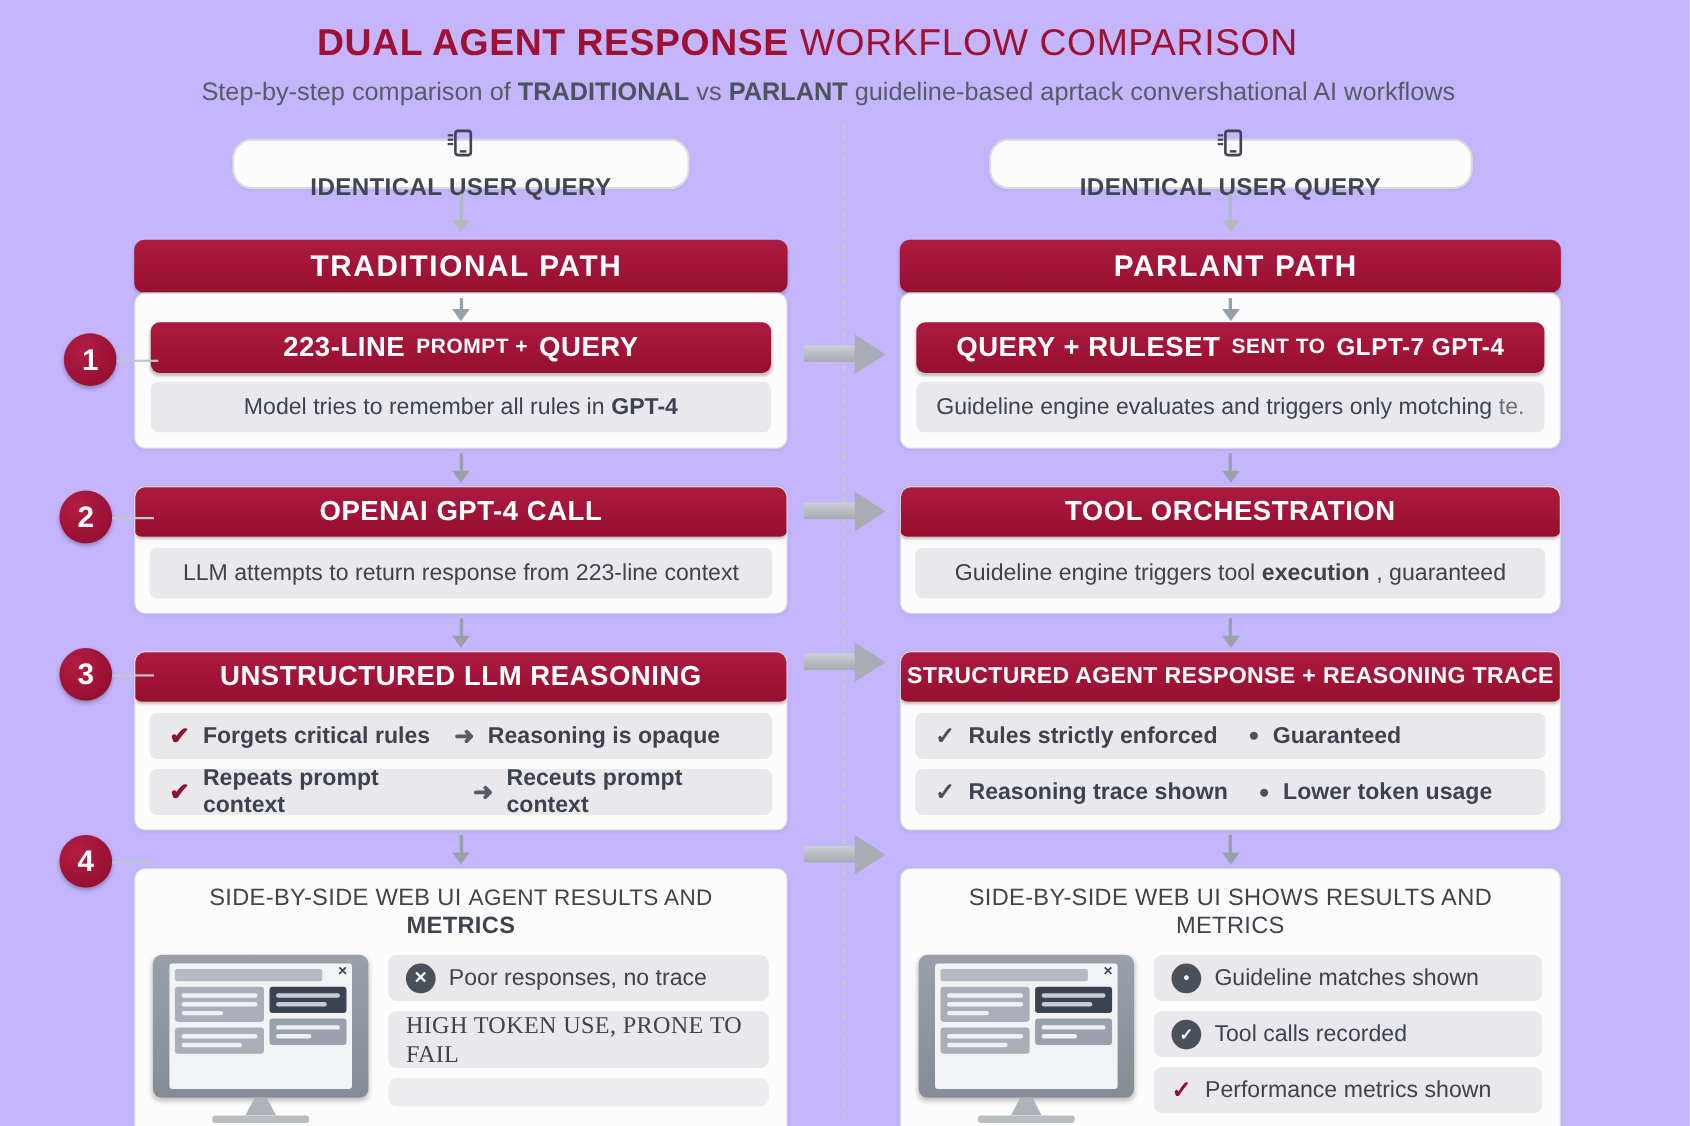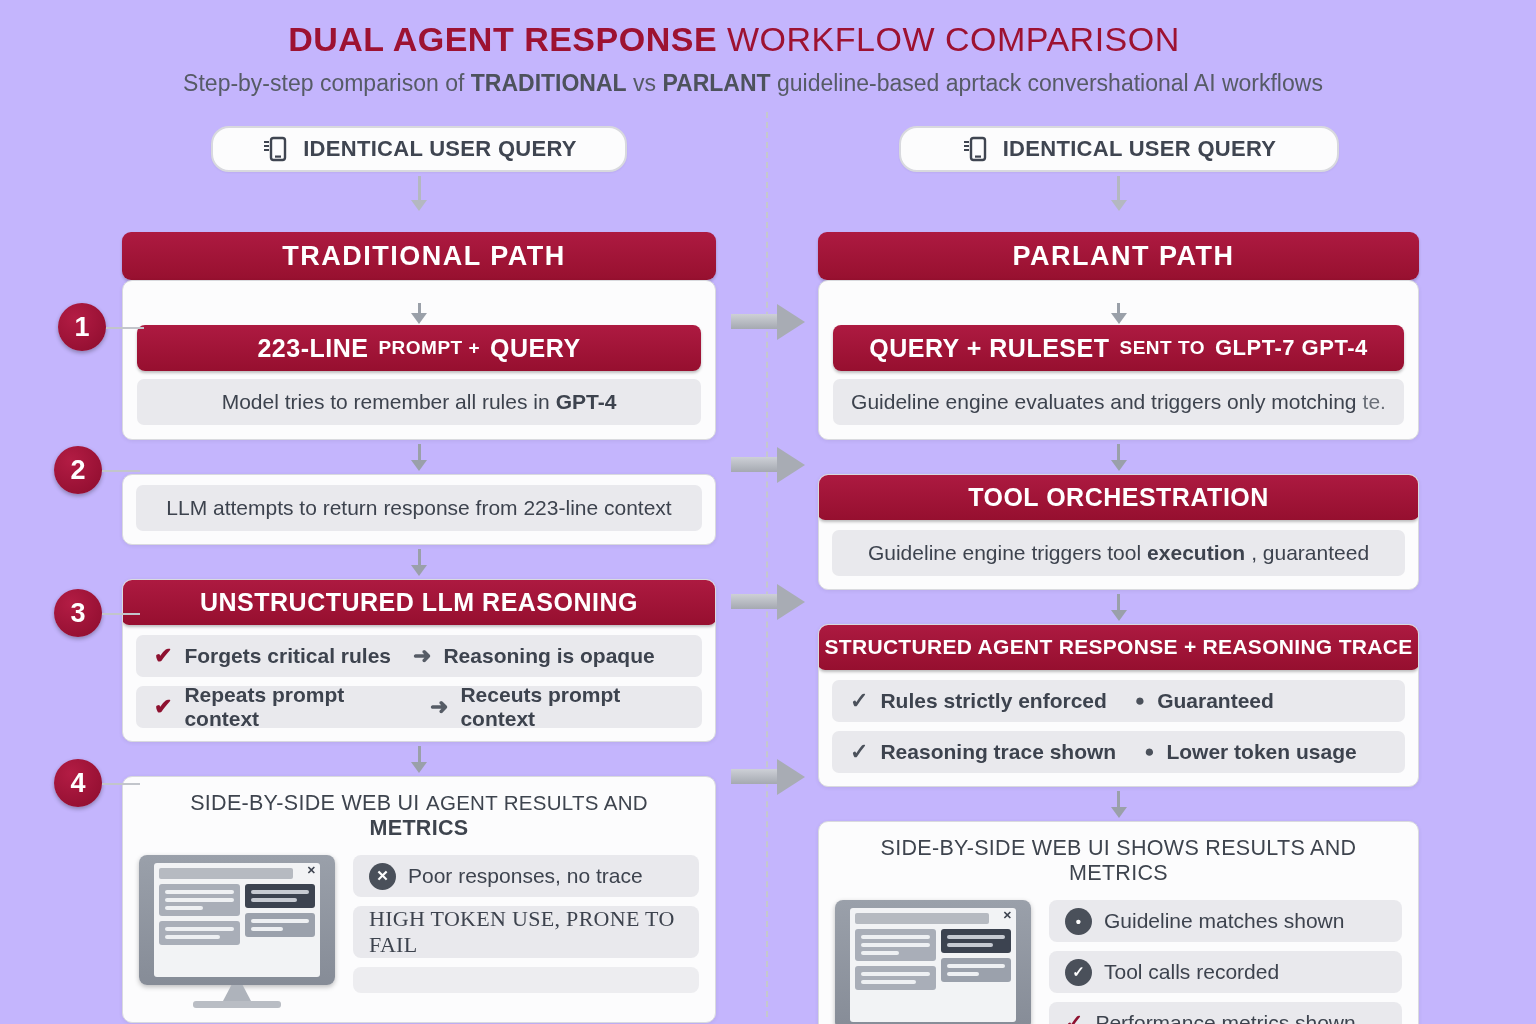--- a/index.html
+++ b/index.html
@@ -25,37 +25,37 @@
   .x-arrow .head{position:absolute;left:46px;top:0;width:0;height:0;
     border-top:18px solid transparent;border-bottom:18px solid transparent;border-left:28px solid #a8acb4;}
 
   
   .col{position:absolute;top:126px;display:flex;flex-direction:column;}
   .col.left{left:122px;width:594px;}
   .col.right{left:818px;width:601px;}
 
   .pill{height:46px;border:2px solid #d8d9de;border-radius:18px;background:#fcfcfd;margin:0 auto;
     display:flex;align-items:center;justify-content:center;gap:12px;color:#3f4551;font-weight:700;
-    font-size:22px;letter-spacing:.3px;box-shadow:0 1px 2px rgba(0,0,0,.05);box-sizing:border-box;}
+    font-size:22px;letter-spacing:.3px;box-shadow:0 1px 2px rgba(0,0,0,.05);box-sizing:border-box;flex-direction:column;}
   .pill.w-l{width:416px;}
   .pill.w-r{width:440px;}
 
   .v-arrow{width:3px;background:#9aa0a9;margin:4px auto 12px;position:relative;}
   .v-arrow::after{content:"";position:absolute;bottom:-9px;left:50%;transform:translateX(-50%);
     border:8px solid transparent;border-top:11px solid #9aa0a9;border-bottom:none;}
   .v-arrow.light{background:#b4b8c0;}
   .v-arrow.light::after{border-top-color:#b4b8c0;}
   .h28{height:26px;} .h16{height:12px;margin-bottom:10px;} .h22{height:18px;}
 
   .path-header{height:48px;border-radius:9px;background:linear-gradient(180deg,#ad1a41,#97102f);
     color:#fff;font-weight:700;font-size:27px;letter-spacing:1.5px;display:flex;align-items:center;
-    justify-content:center;margin-top:18px;box-shadow:0 2px 3px rgba(0,0,0,.2);padding-left:10px;}
+    justify-content:center;margin-top:4px;box-shadow:0 2px 3px rgba(0,0,0,.2);padding-left:10px;}
 
   .card{background:#fcfcfd;border:1px solid #d9dade;border-radius:10px;box-shadow:0 1px 4px rgba(0,0,0,.07);box-sizing:border-box;}
-  .card1{padding:18px 14px 14px;}
+  .card1{padding:0 14px 14px;}
   .card-flush{overflow:hidden;}
   .card-flush .step-bar{border-radius:9px 9px 7px 7px;margin:-1px -1px 0;}
   .card-flush .pad{padding:10px 13px 13px;}
 
   .step-bar{height:46px;background:linear-gradient(180deg,#ad1a41,#960f2f);border-radius:8px;color:#fff;
     display:flex;align-items:center;justify-content:center;gap:10px;box-shadow:0 2px 3px rgba(0,0,0,.25);}
   .seg-big{font-size:25px;font-weight:800;letter-spacing:.5px;}
   .seg-mid{font-size:22px;font-weight:800;letter-spacing:.5px;}
   .seg-sm{font-size:19px;font-weight:700;letter-spacing:.5px;}
   .step-bar.small-text{font-size:21px;font-weight:800;letter-spacing:.3px;}
@@ -171,20 +171,23 @@
       </div>
       <div class="gray-bar">
         <span>Model tries to remember all rules in </span>
           <span class="b">GPT-4</span>
       </div>
     </div>
 
     <div class="v-arrow h22"></div>
 
     <div class="card card-flush">
+      <div class="step-bar">
+        <span class="seg-big">OPENAI GPT-4 CALL</span>
+      </div>
       <div class="pad">
         <div class="gray-bar" style="margin-top:0;">
           <span>LLM attempts to return response from 223-line context</span>
         </div>
       </div>
     </div>
 
     <div class="v-arrow h22"></div>
 
     <div class="card card-flush">

